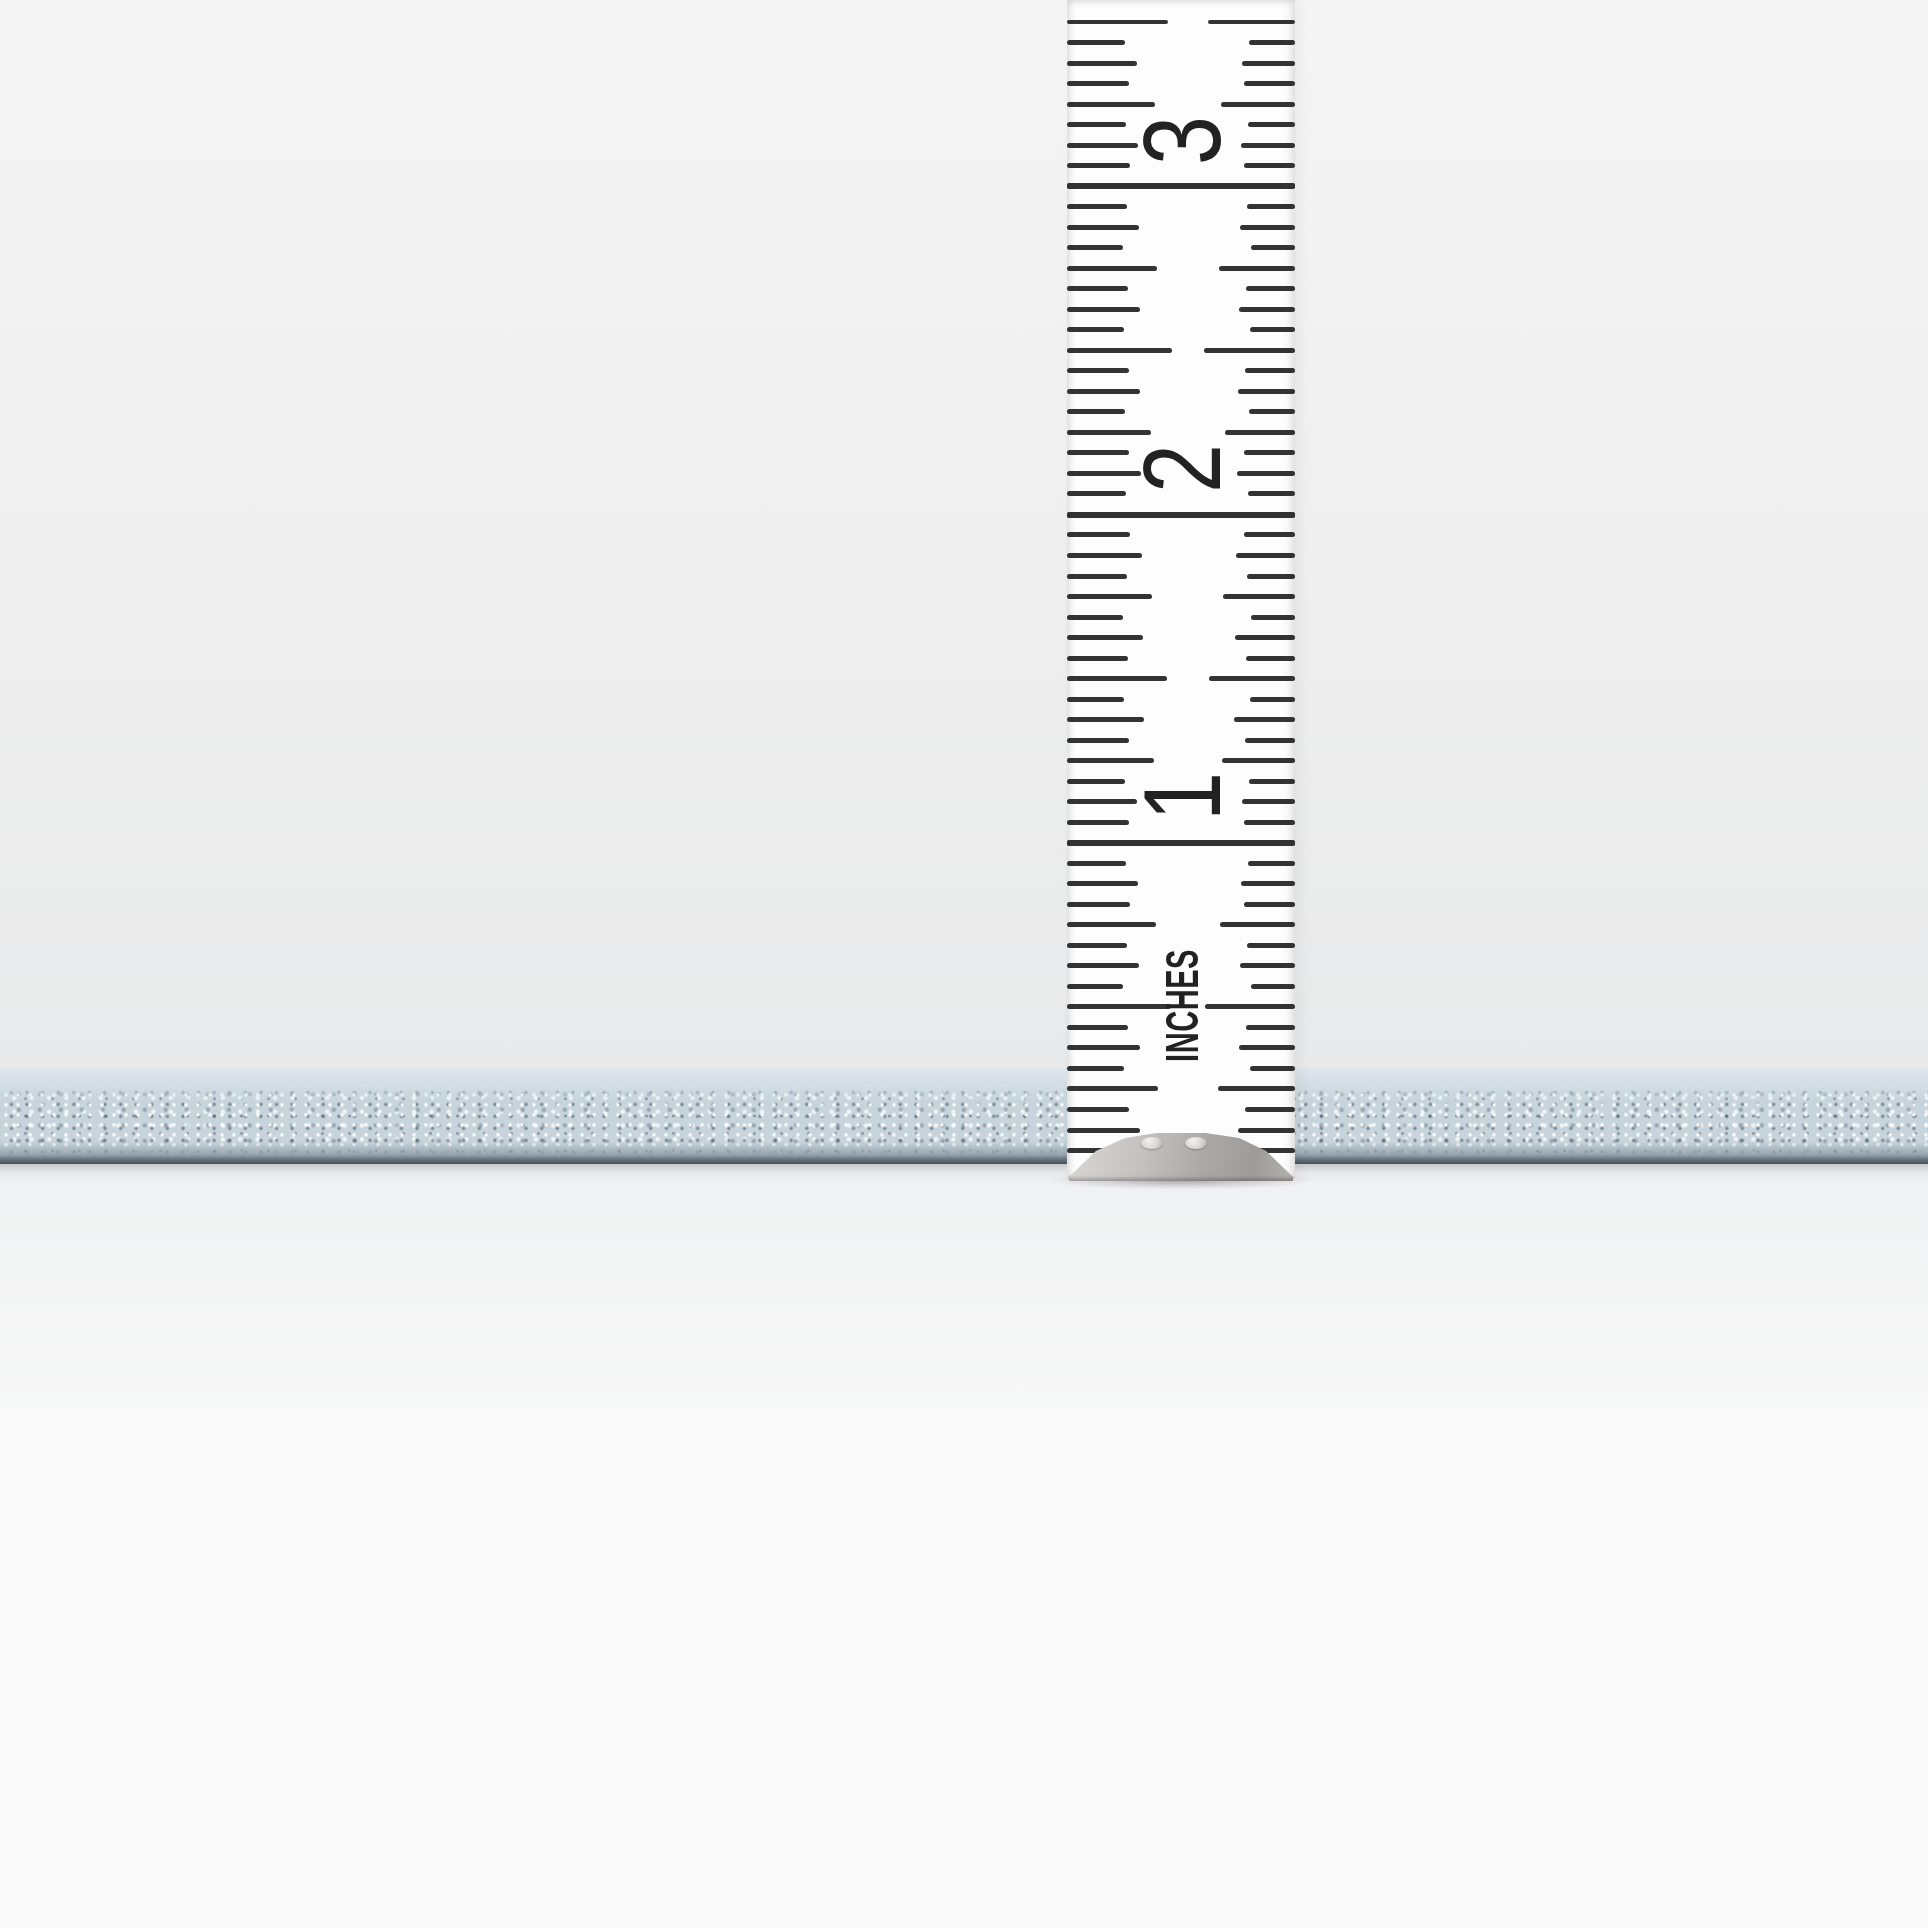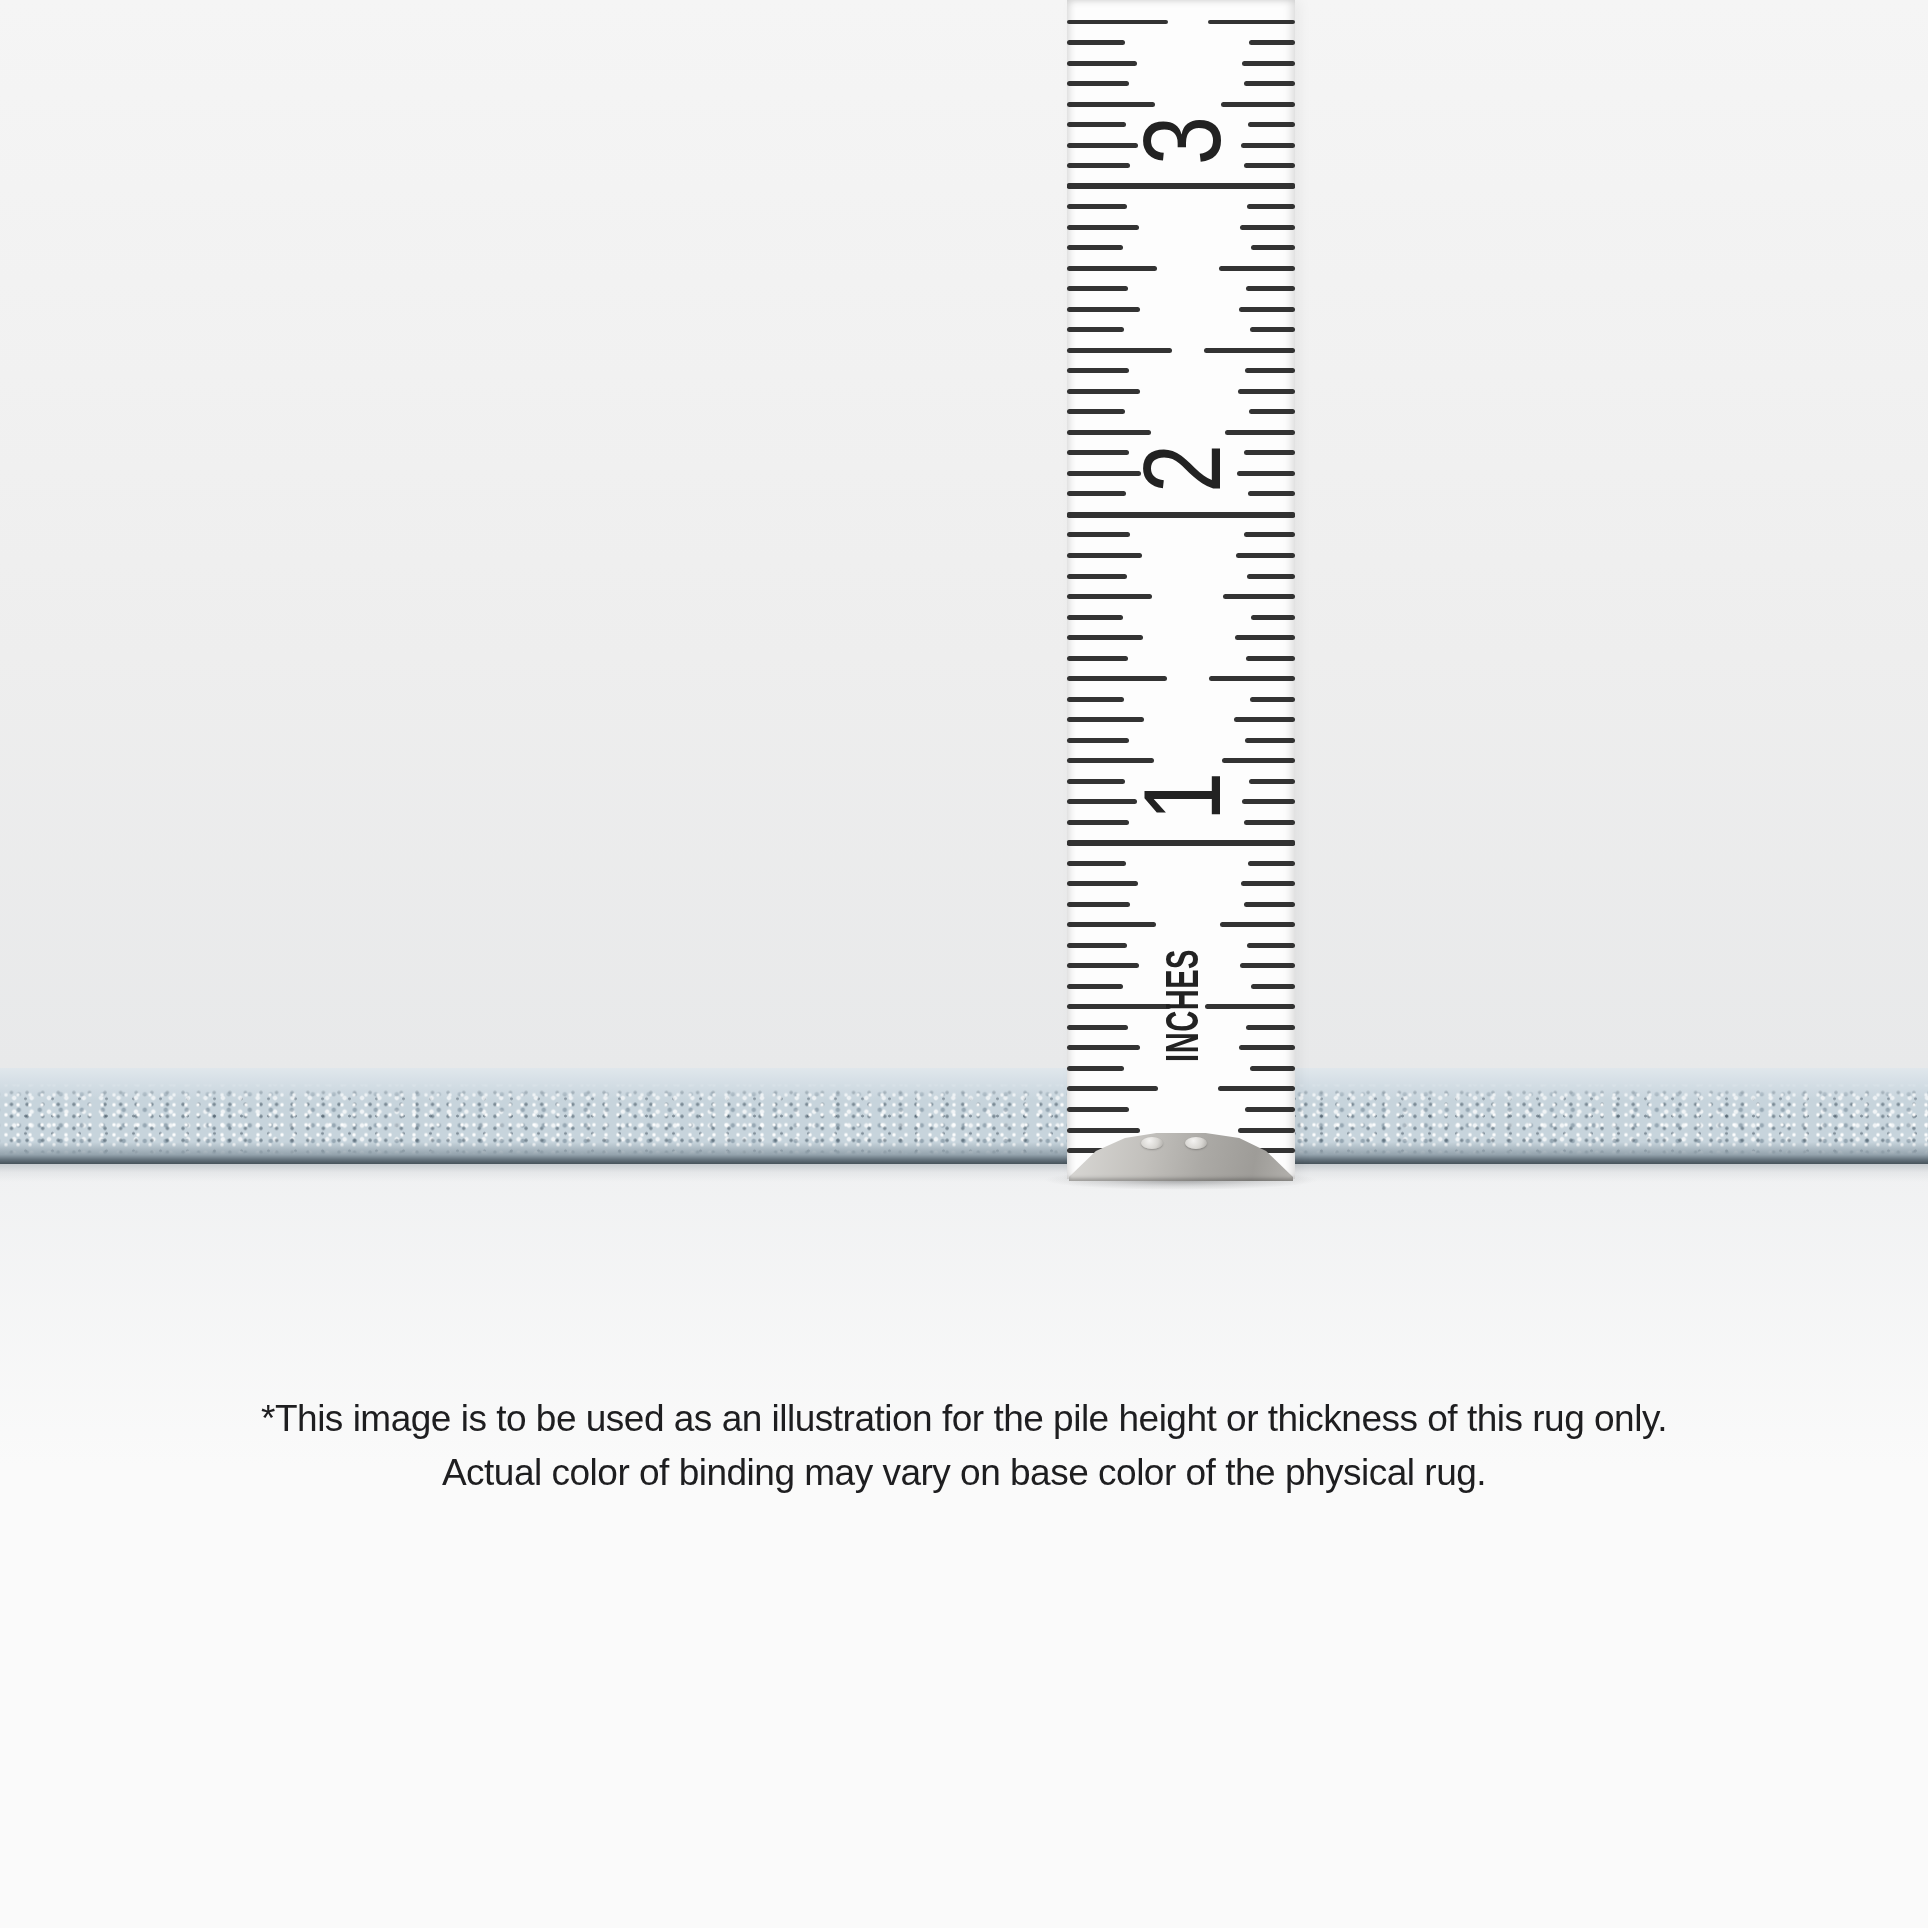--- a/index.html
+++ b/index.html
@@ -224,19 +224,15 @@
       <div class="tick l" style="width: 101px; height: 4.6px; top: 19.5px;"></div>
       <div class="tick r" style="width: 87px; height: 4.6px; top: 19.5px;"></div>
     </div>
 
   <div class="clip-shadow" style="left: 1044px; width: 274px; top: 1170px;"></div>
   <div class="end-clip" style="left: 1069px; top: 1131px; width: 224px; height: 50px;">
     <span class="clip-rivet" style="left:72px;top:6.4px;"></span>
     <span class="clip-rivet" style="left:116px;top:5.5px;"></span>
   </div>
 
-  <div class="caption" style="top: 1392px;">
-    <div>*This image is to be used as an illustration for the pile height or thickness of this rug only.</div>
-    <div>Actual color of binding may vary on base color of the physical rug.</div>
-  </div>
 
 </div>
 
 
 </body></html>

